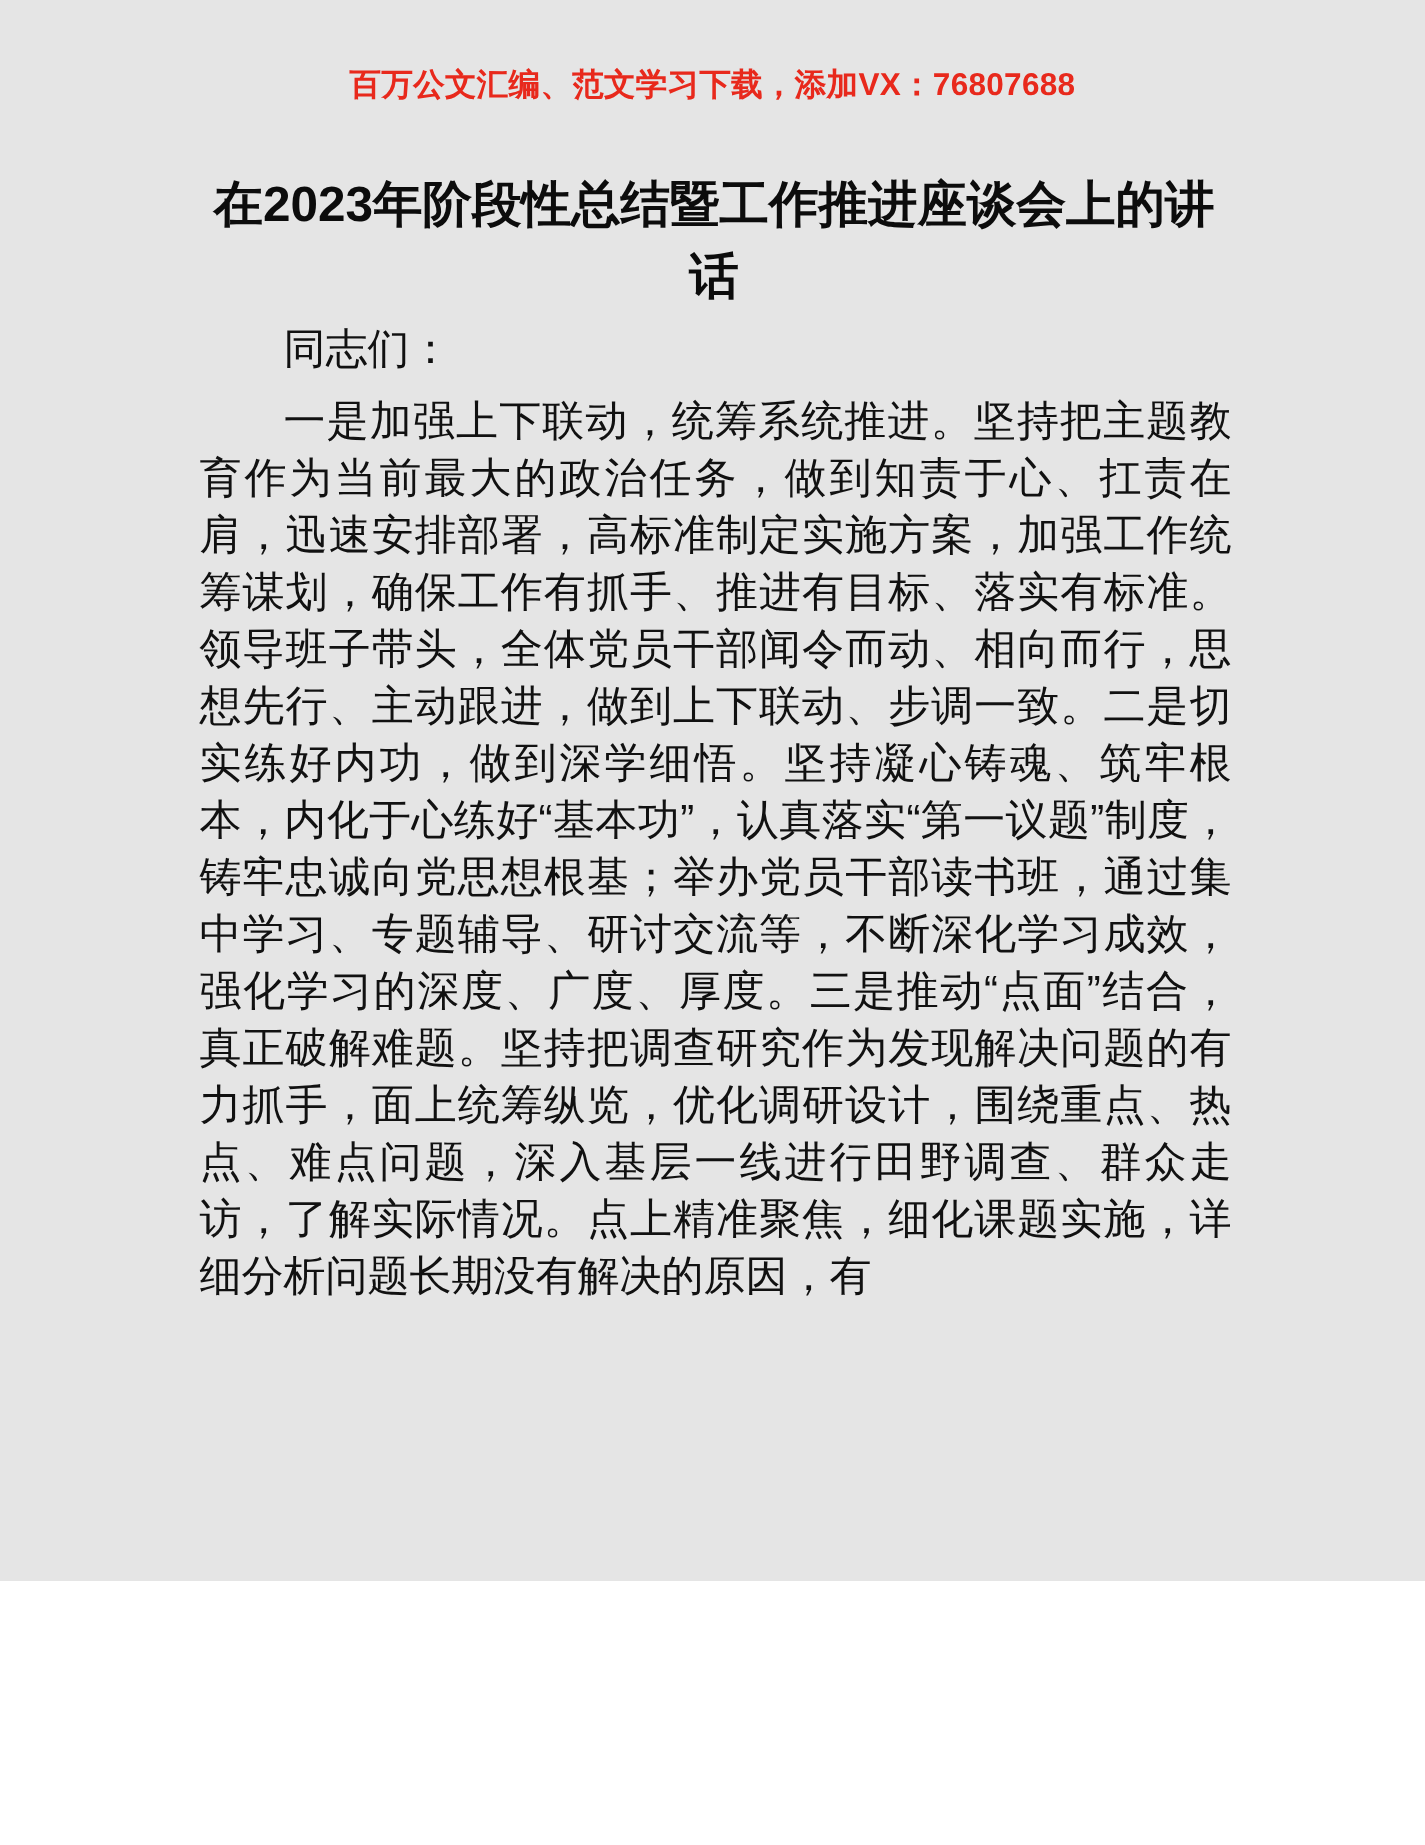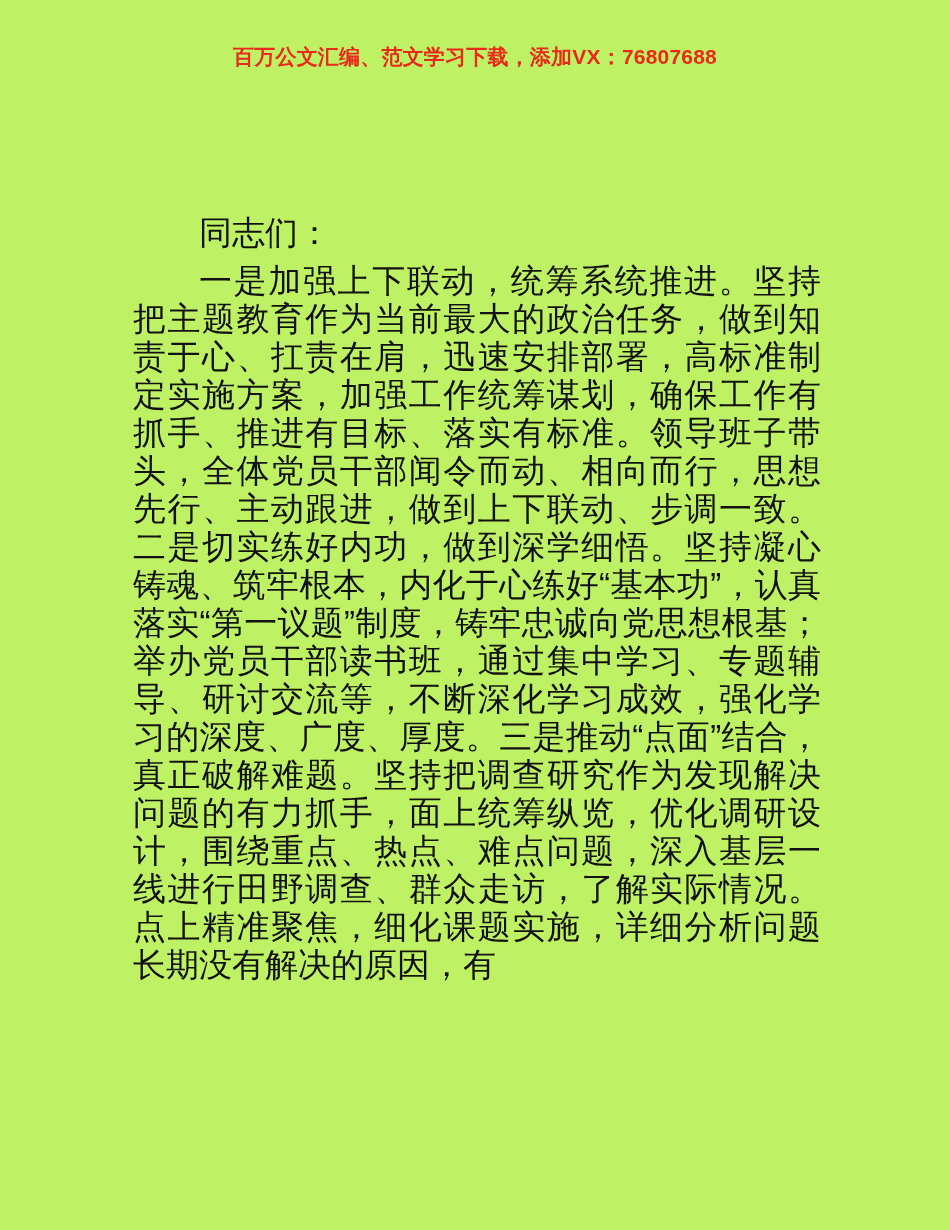--- a/index.html
+++ b/index.html
@@ -10,22 +10,22 @@
     width: 950px;
     height: 1230px;
     background: #ffffff;
     font-family: "Liberation Sans", "DejaVu Sans", sans-serif;
     overflow: hidden;
   }
 
   .page {
     position: relative;
     width: 950px;
-    height: 1230px;
-    background: #bef264;
+    height: 1054px;
+    background: #e5e5e5;
     box-sizing: border-box;
   }
 
   
   .promo-header {
     position: absolute;
     top: 44px;
     left: 0;
     width: 950px;
     text-align: center;
@@ -55,21 +55,21 @@
 
   
   .doc-body {
     position: absolute;
     top: 214px;
     left: 133px;
     width: 688px;
   }
 
   .para {
-    font-size: 33px;
+    font-size: 28px;
     line-height: 38px;
     color: #111111;
     text-align: justify;
     text-justify: inter-ideograph;
     margin: 0 0 6px 0;
     letter-spacing: 0px;
     font-family: "Liberation Sans", "DejaVu Sans", sans-serif;
     word-break: break-all;
   }
 
@@ -82,20 +82,21 @@
     margin-bottom: 10px;
   }
 </style>
 </head>
 <body>
 
 <div class="page">
 
   <div class="promo-header">百万公文汇编、范文学习下载，添加VX：76807688</div>
 
+  <div class="doc-title">在2023年阶段性总结暨工作推进座谈会上的讲话</div>
 
   <div class="doc-body">
 
     <p class="para salutation">同志们：</p>
 
 
     <p class="para indent">一是加强上下联动，统筹系统推进。坚持把主题教育作为当前最大的政治任务，做到知责于心、扛责在肩，迅速安排部署，高标准制定实施方案，加强工作统筹谋划，确保工作有抓手、推进有目标、落实有标准。领导班子带头，全体党员干部闻令而动、相向而行，思想先行、主动跟进，做到上下联动、步调一致。二是切实练好内功，做到深学细悟。坚持凝心铸魂、筑牢根本，内化于心练好“基本功”，认真落实“第一议题”制度，铸牢忠诚向党思想根基；举办党员干部读书班，通过集中学习、专题辅导、研讨交流等，不断深化学习成效，强化学习的深度、广度、厚度。三是推动“点面”结合，真正破解难题。坚持把调查研究作为发现解决问题的有力抓手，面上统筹纵览，优化调研设计，围绕重点、热点、难点问题，深入基层一线进行田野调查、群众走访，了解实际情况。点上精准聚焦，细化课题实施，详细分析问题长期没有解决的原因，有</p>
 
   </div>
 

